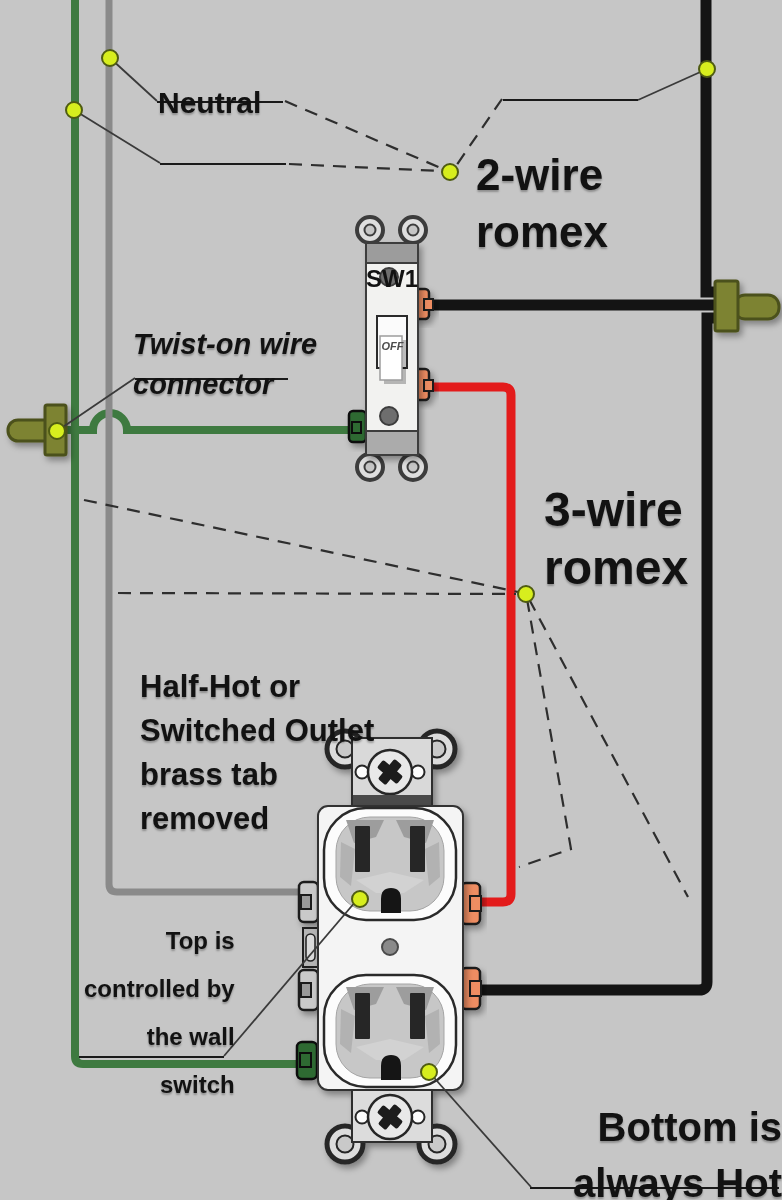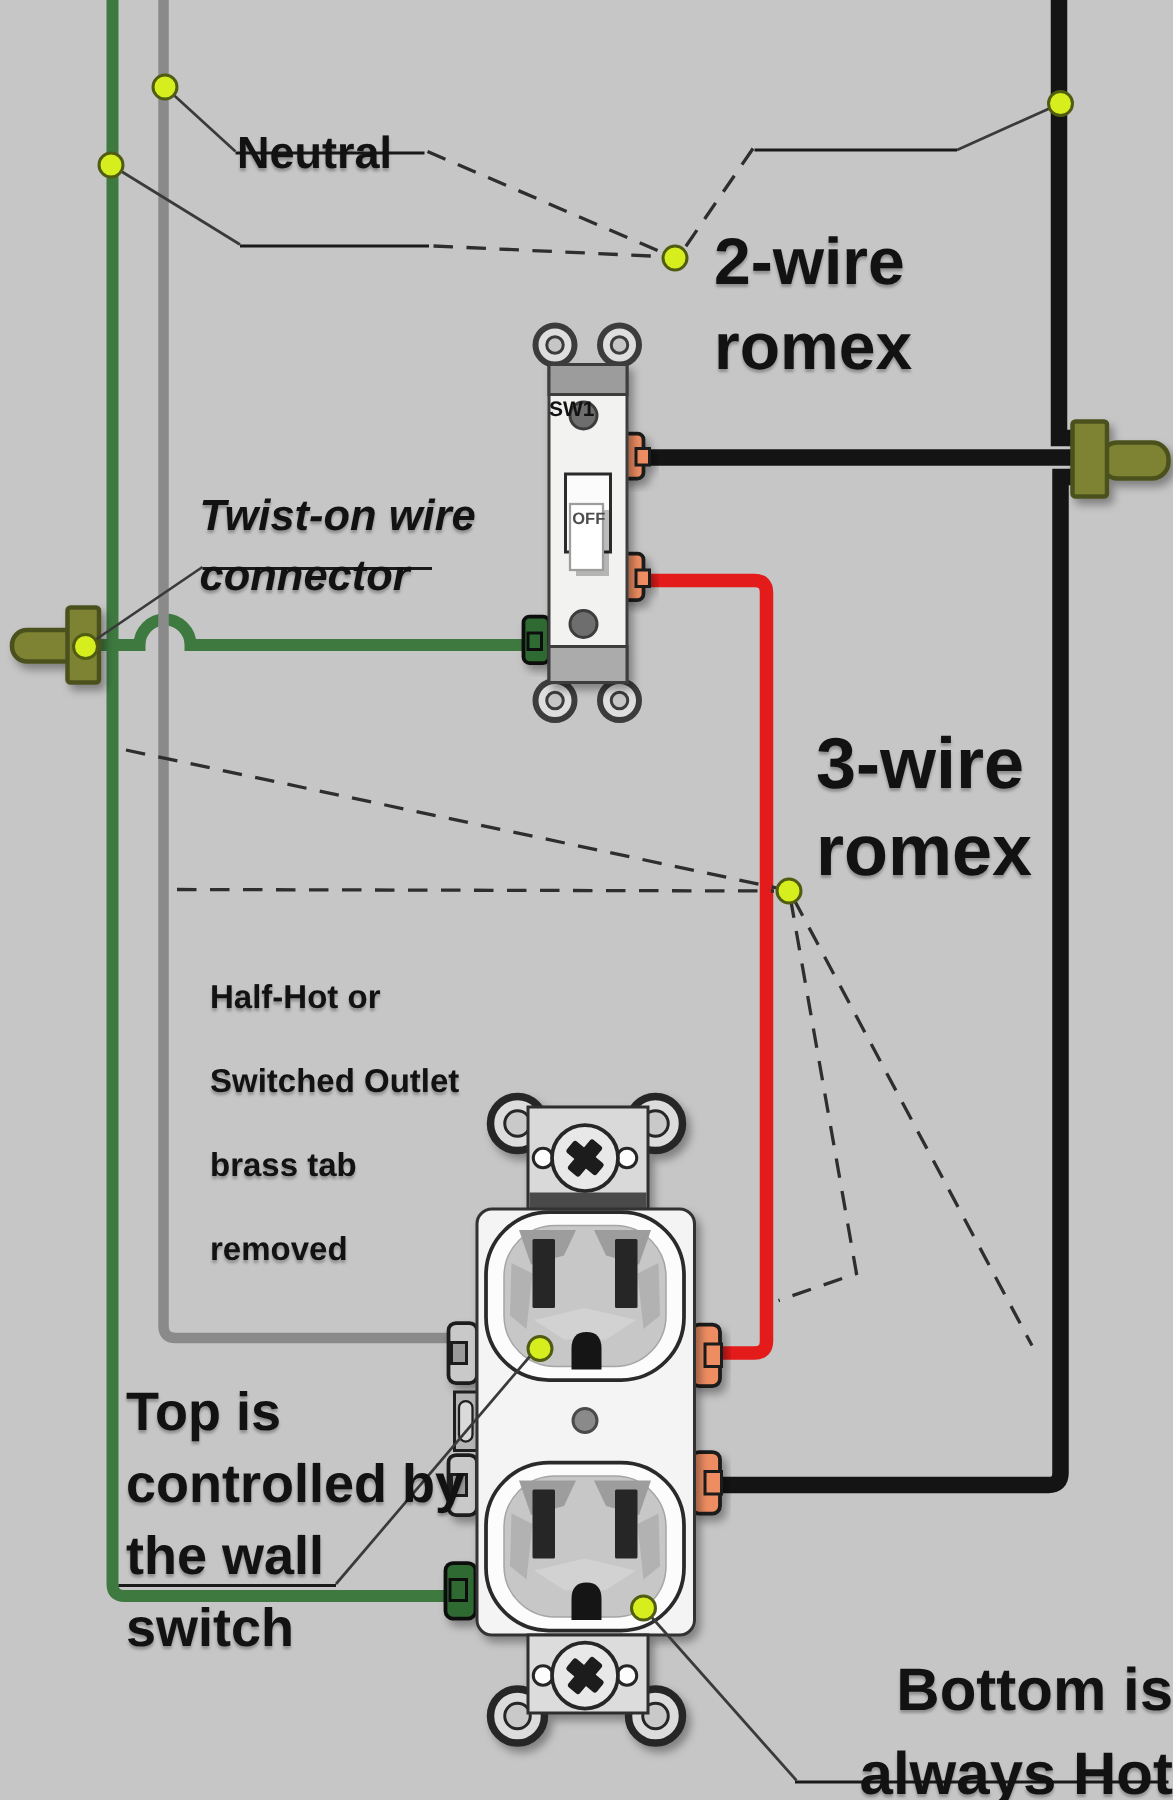--- a/index.html
+++ b/index.html
@@ -7,25 +7,25 @@
   #stage{position:relative;width:782px;height:1200px;background:#c6c6c6;}
   #diagram-svg{position:absolute;left:0;top:0;}
   .lbl{position:absolute;font-weight:bold;color:#121212;white-space:pre-line;
        text-shadow:0 2px 2px rgba(0,0,0,0.28);line-height:1.22;margin-top:21px;}
   .lbl-neutral{left:158px;top:64px;font-size:30px;}
   .lbl-ground{left:160px;top:126px;font-size:30px;}
   .lbl-power{left:504px;top:62px;font-size:30px;}
   .lbl-2wire{left:476px;top:125px;font-size:44px;line-height:57px;}
   .lbl-twist{left:133px;top:303px;font-size:29px;line-height:40px;font-style:italic;}
   .lbl-3wire{left:544px;top:460px;font-size:48px;line-height:58px;}
-  .lbl-halfhot{left:140px;top:616px;font-size:22px;line-height:56px;}
-  .lbl-topctl{left:84px;top:896px;font-size:36px;line-height:48px;}
+  .lbl-halfhot{left:140px;top:644px;font-size:31px;line-height:44px;}
+  .lbl-topctl{left:84px;top:896px;font-size:24px;line-height:48px;text-align:right;}
   .lbl-bottomhot{left:512px;top:1078px;width:270px;text-align:right;font-size:40px;line-height:56px;}
-  .lbl-sw1{left:366px;top:243px;width:38px;text-align:left;font-size:14px;text-shadow:none;}
-  .lbl-off{left:378px;top:319px;width:29px;text-align:center;font-size:11px;color:#4d4d4d;text-shadow:none;}
+  .lbl-sw1{left:366px;top:243px;width:38px;text-align:center;font-size:24px;text-shadow:none;}
+  .lbl-off{left:378px;top:319px;width:29px;text-align:center;font-size:11px;color:#4d4d4d;text-shadow:none;font-style:italic;}
 </style>
 </head>
 <body>
 
 <div id="stage">
 
 <svg id="diagram-svg" width="782" height="1200" viewBox="0 0 782 1200">
   <defs>
     <filter id="ds" x="-30%" y="-30%" width="160%" height="160%">
       <feDropShadow dx="3" dy="4" stdDeviation="3" flood-opacity="0.35"></feDropShadow>

